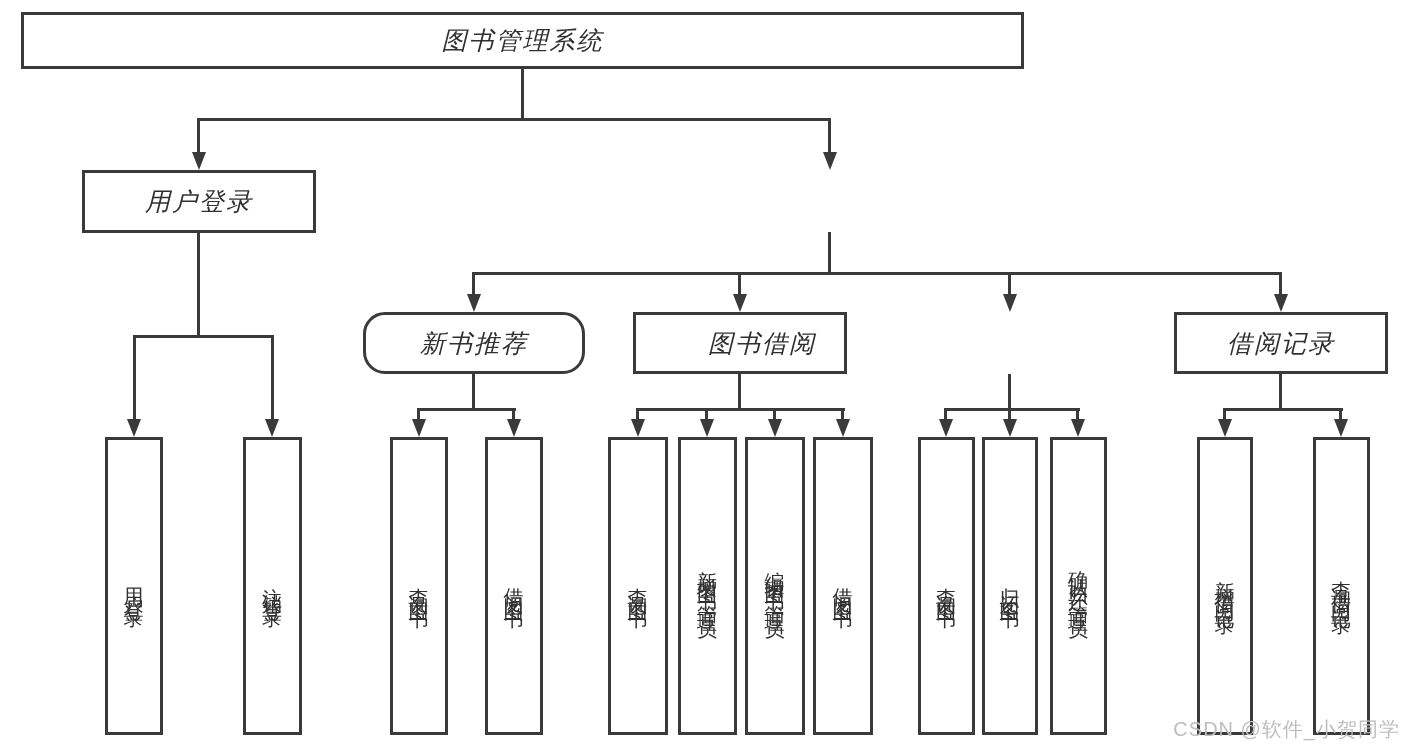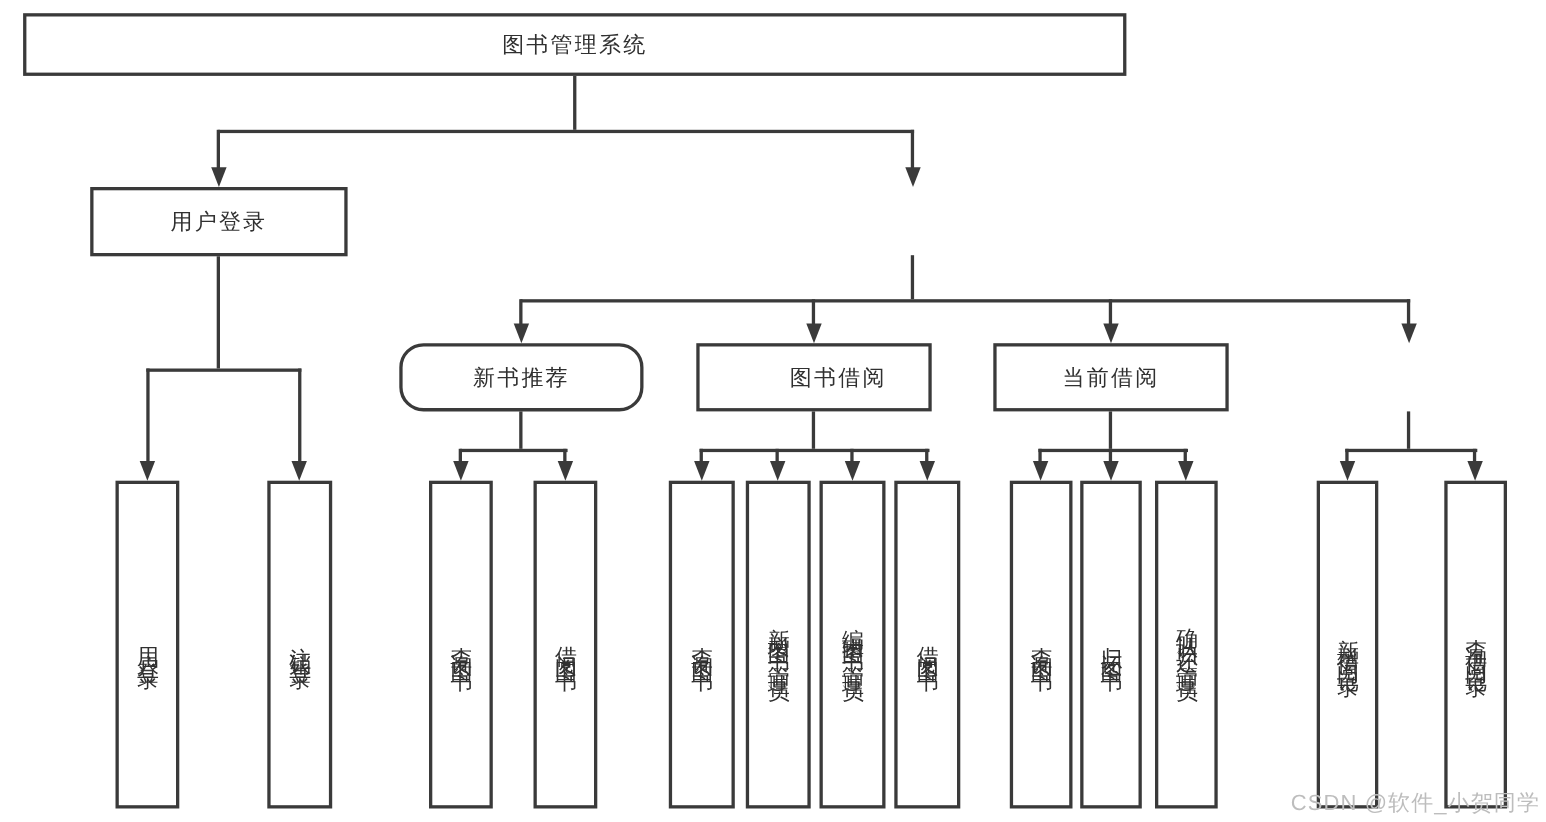--- a/index.html
+++ b/index.html
@@ -15,23 +15,24 @@
     position: absolute;
     box-sizing: border-box;
     background: #ffffff;
     border: 3px solid #3a3a3a;
     display: flex;
     align-items: center;
     justify-content: center;
     color: #303030;
   }
   .hlabel {
-    font-size: 20px;
+    font-size: 25px;
     letter-spacing: 2px;
     white-space: nowrap;
+    font-style: italic;
   }
   .vlabel {
     writing-mode: vertical-rl;
     text-orientation: mixed;
     font-size: 20px;
     line-height: 1;
     letter-spacing: 7px;
   }
   .line { position: absolute; background: #3a3a3a; }
   .arrow {
@@ -63,22 +64,22 @@
   <div class="box" style="left:82px; top:170px; width:234px; height:63px;">
     <span class="hlabel">用户登录</span>
   </div>
 
   <div class="box" style="left:363px; top:312px; width:222px; height:62px;border-radius:22px;">
     <span class="hlabel">新书推荐</span>
   </div>
   <div class="box" style="left:633px; top:312px; width:214px; height:62px;padding-left:44px;">
     <span class="hlabel">图书借阅</span>
   </div>
-  <div class="box" style="left:903px; top:312px; width:214px; height:62px;">
-    <span class="hlabel">当前借阅</span>
+  <div class="box" style="left:1174px; top:312px; width:214px; height:62px;">
+    <span class="hlabel">借阅记录</span>
   </div>
 
   <div class="box" style="left:105px; top:437px; width:58px; height:298px;">
     <span class="vlabel">用户登录</span>
   </div>
   <div class="box" style="left:243px; top:437px; width:59px; height:298px;">
     <span class="vlabel">注销登录</span>
   </div>
 
   <div class="box" style="left:390px; top:437px; width:58px; height:298px;">

